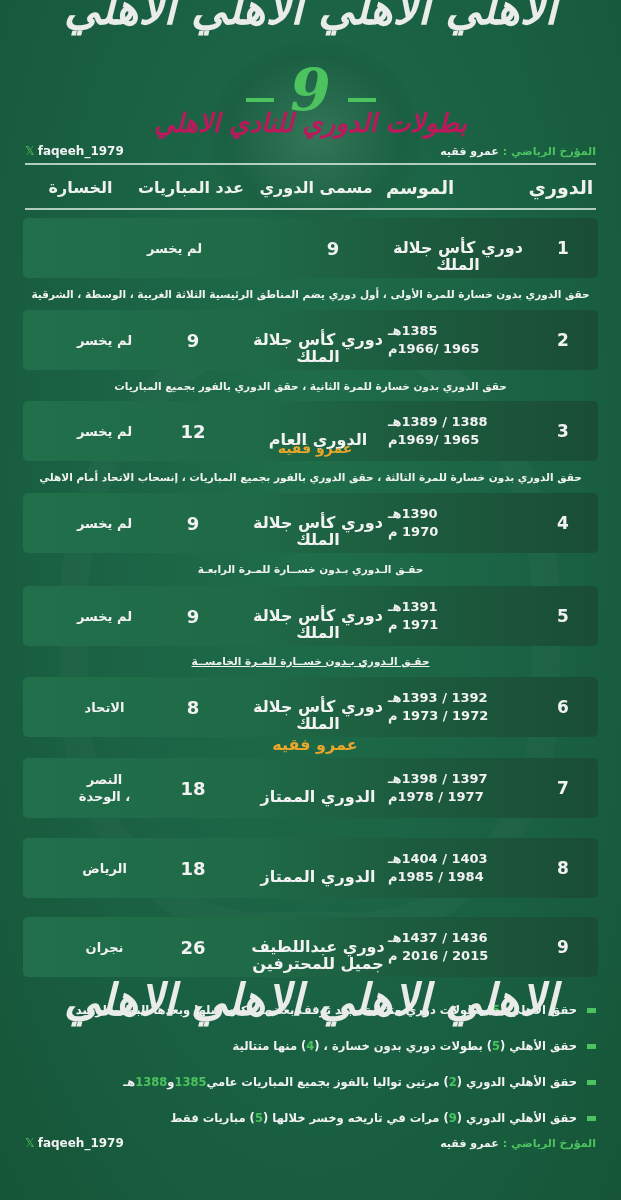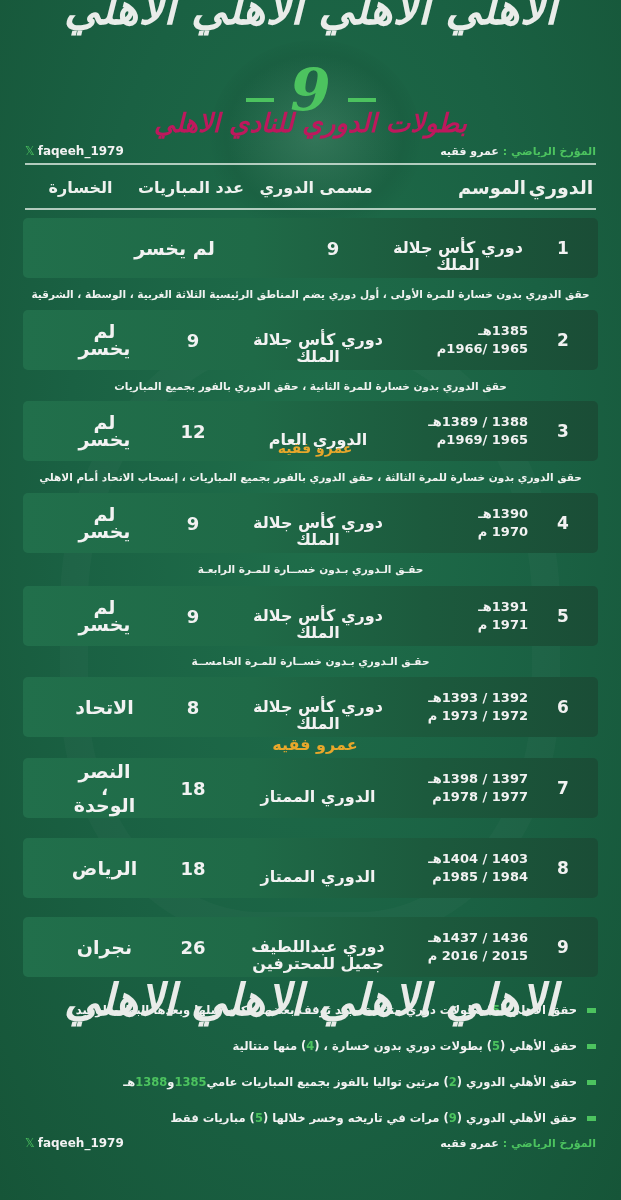--- a/index.html
+++ b/index.html
@@ -57,38 +57,38 @@
   .credit-row .handle { direction: ltr; color: #f2f2f2; font-size: 12px; }
   .credit-row .x-icon { color: #4cc35f; font-weight: normal; margin-right: 3px; }
 
   .hline { position: absolute; left: 25px; right: 25px; height: 2px; background: rgba(230,240,232,0.75); }
 
   .thead {
     position: absolute; top: 166px; left: 25px; right: 25px; height: 42px;
     display: flex; align-items: center; font-size: 16px; font-weight: bold; color: #eef1ee;
   }
   .col1 { width: 70px; text-align: center; }
-  .col2 { width: 140px; text-align: right; }
+  .col2 { width: 140px; text-align: left; }
   .col3 { width: 140px; text-align: center; }
   .col4 { width: 110px; text-align: center; }
   .col5 { flex: 1; text-align: center; }
   .thead .col1 { font-size: 19px; }
   .thead .col2 { font-size: 18px; }
 
   .row {
     position: absolute; left: 23px; right: 23px; height: 60px;
     border-radius: 5px;
     background: linear-gradient(to left, #1a4d36 0%, #1c5a3d 30%, #1f6a47 60%, #216f4b 100%);
     display: flex; align-items: center; font-weight: bold;
   }
   .row .col1 { font-size: 17px; }
   .row .col2 { font-size: 13px; line-height: 18px; }
   .row .col3 { font-size: 16px; line-height: 17px; margin-top: 16px; }
   .row .col4 { font-size: 18px; }
-  .row .col5 { font-size: 19px; line-height: 17px; padding-left: 48px; }
+  .row .col5 { font-size: 13px; line-height: 17px; padding-left: 48px; }
   .line2 { display: block; }
 
   .note {
     position: absolute; left: 20px; right: 20px; text-align: center;
     font-size: 10.5px; font-weight: bold; color: #f0f2f0; white-space: nowrap;
   }
 
   .watermark {
     position: absolute; color: #e8a72b; font-weight: bold; font-size: 14px; text-align: center;
   }
@@ -196,21 +196,21 @@
         <span class="line2">1391هـ</span>
         <span class="line2">1971 م</span>
       </div>
     <div class="col3">
         <span class="line2">دوري كأس جلالة</span>
         <span class="line2">الملك</span>
       </div>
     <div class="col4">9</div>
     <div class="col5">لم يخسر</div>
   </div>
-  <div class="note" style="top:655px;">حقـق الـدوري بـدون خســارة للمـرة الخامســة</div>
+  <div class="note" style="top:655px;text-decoration:underline;">حقـق الـدوري بـدون خســارة للمـرة الخامســة</div>
 
   <div class="row" style="top:677px;">
     <div class="col1">6</div>
     <div class="col2">
         <span class="line2">1392 / 1393هـ</span>
         <span class="line2">1972 / 1973 م</span>
       </div>
     <div class="col3">
         <span class="line2">دوري كأس جلالة</span>
         <span class="line2">الملك</span>

